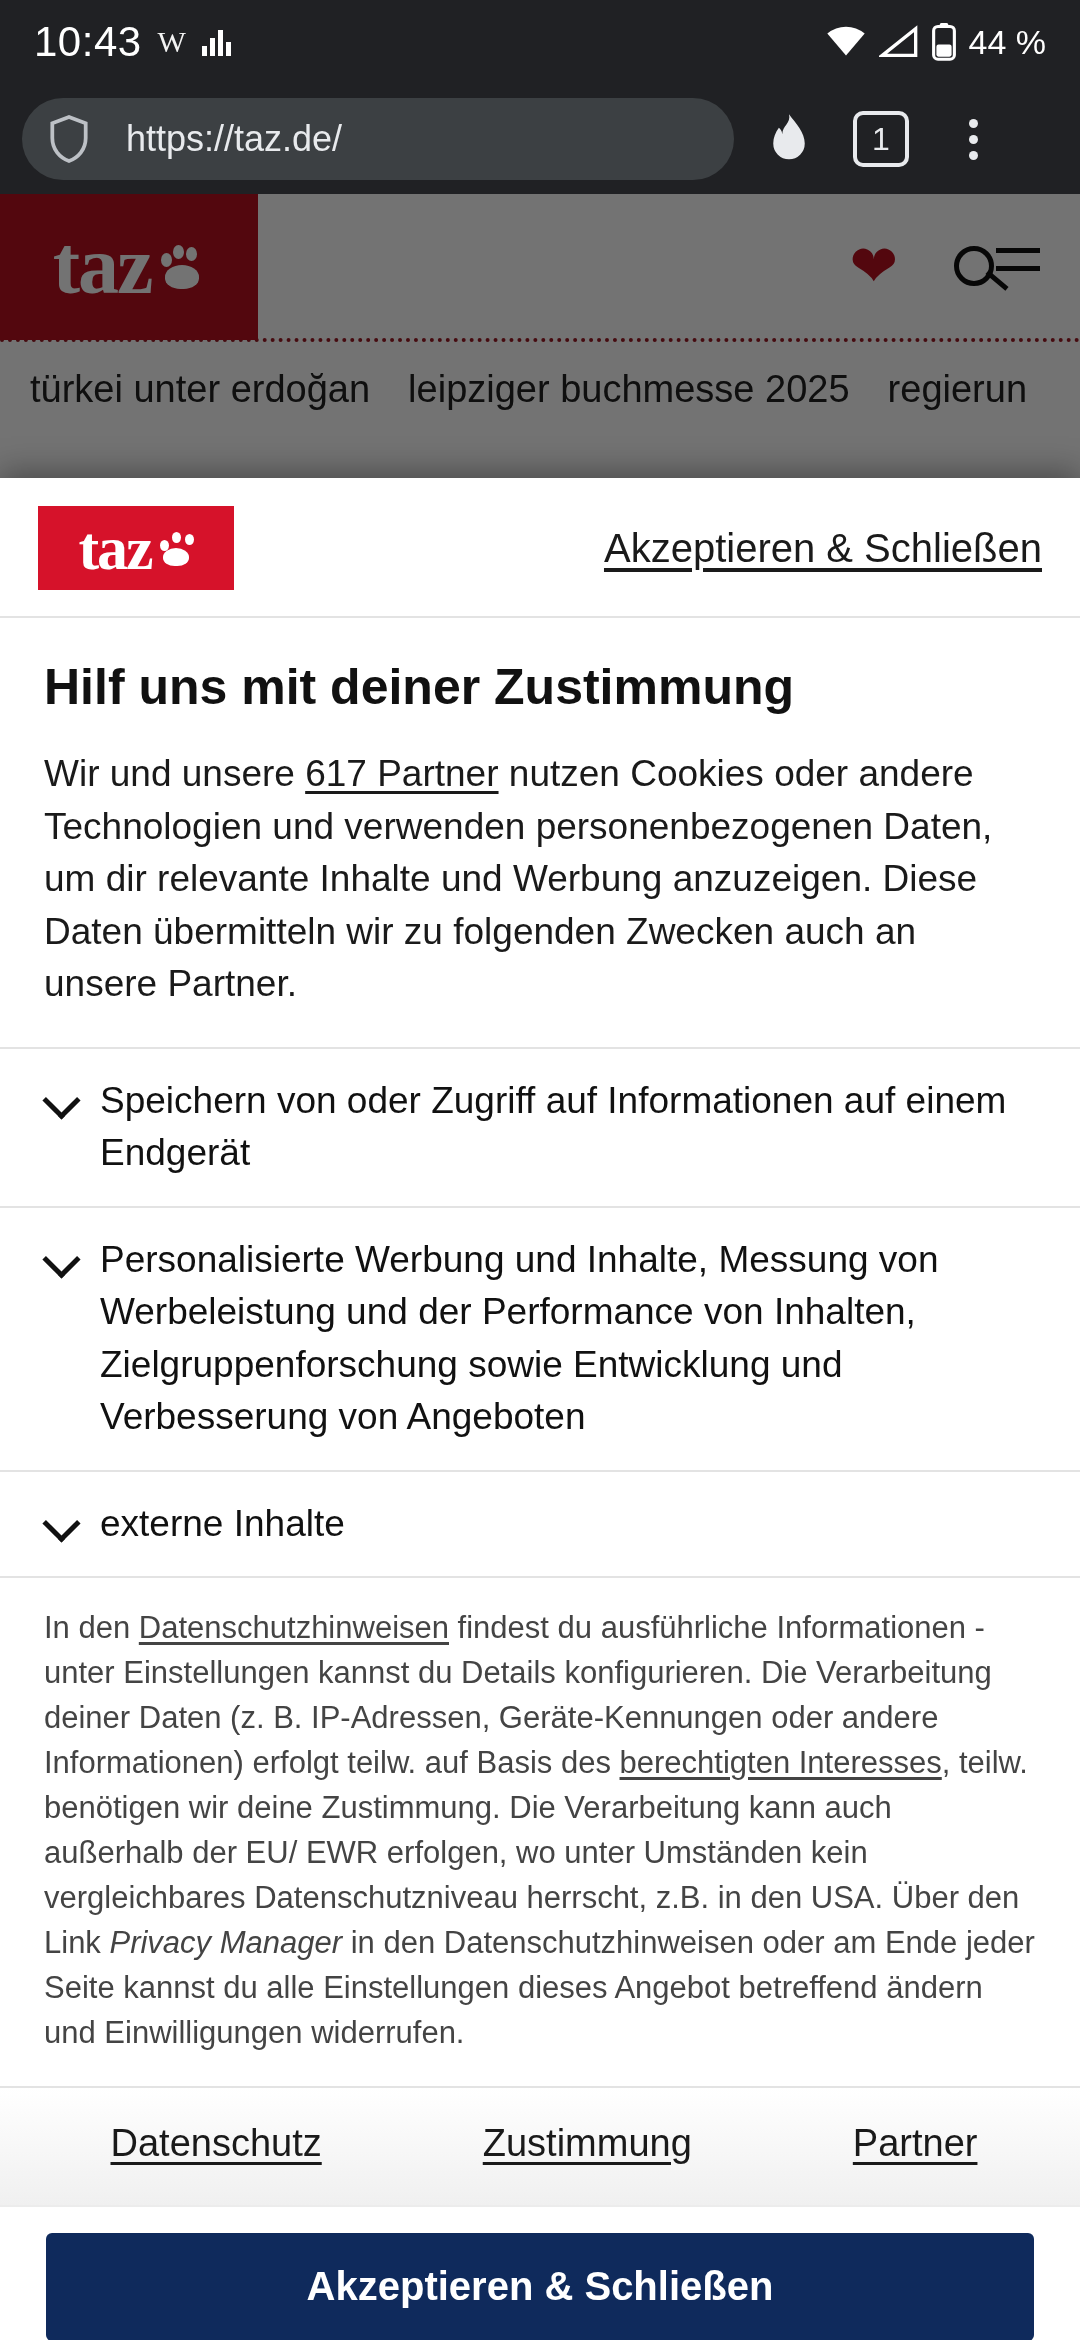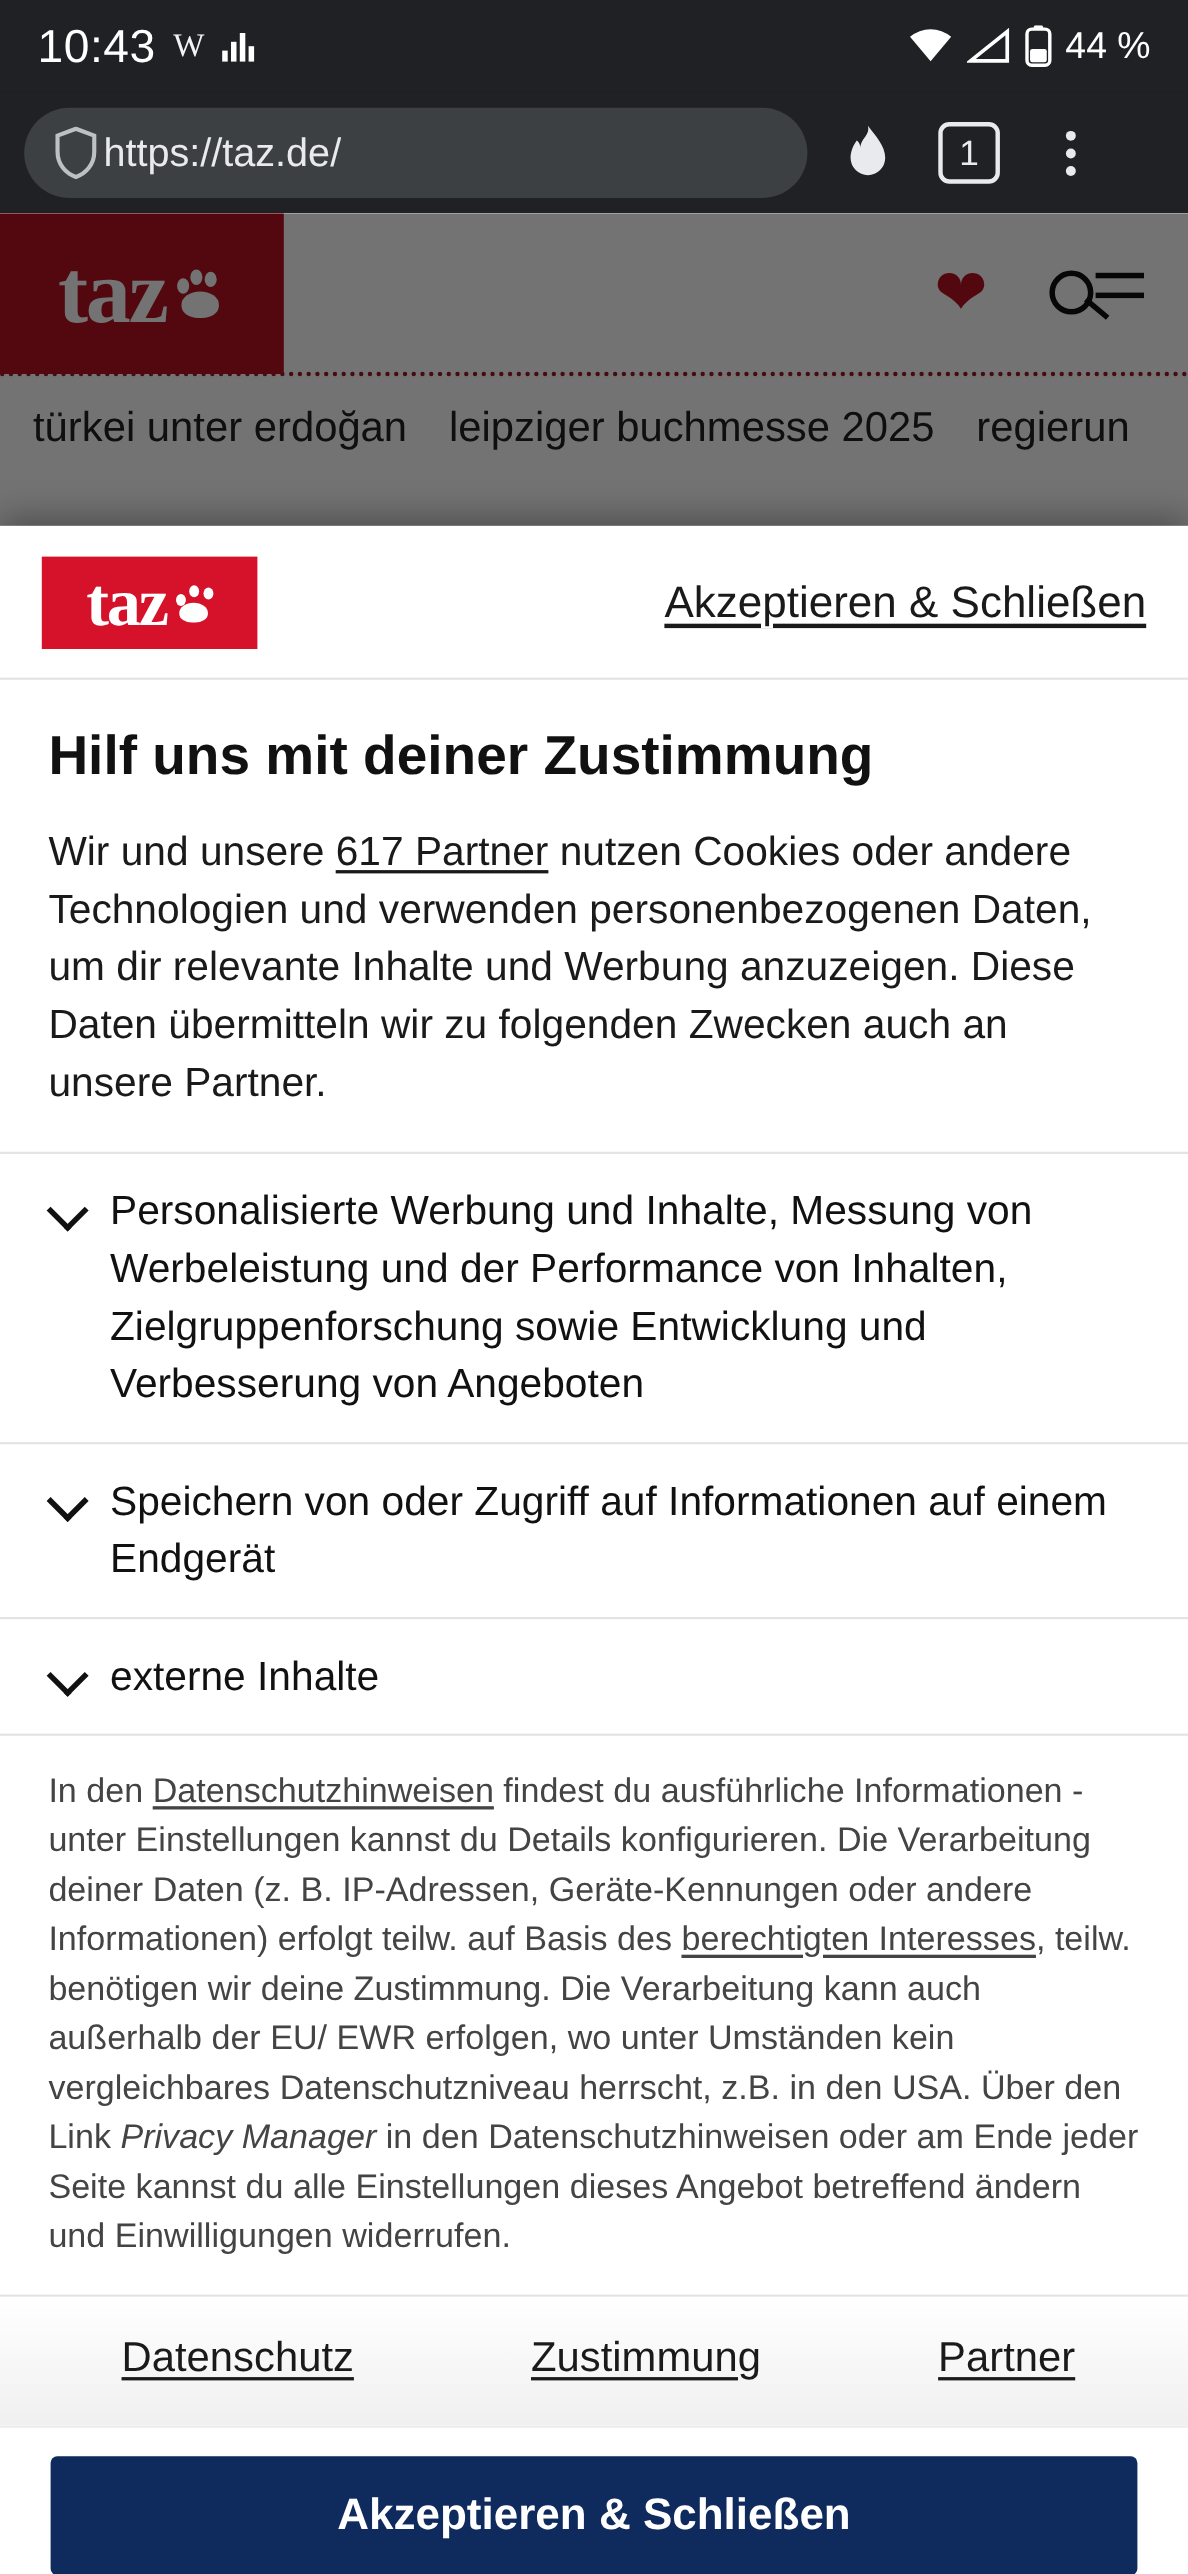--- a/index.html
+++ b/index.html
@@ -48,21 +48,21 @@
     padding: 0 22px;
     gap: 18px;
   }
   .omnibox {
     flex: 0 0 auto;
     width: 712px; height: 82px;
     background: #3c4043;
     border-radius: 41px;
     display: flex; align-items: center;
     padding: 0 26px;
-    gap: 4px;
+    gap: 36px;
   }
   .omnibox .url {
     color: #e8eaed;
     font-size: 36px;
     white-space: nowrap; overflow: hidden; text-overflow: ellipsis;
   }
   .tb-btn {
     width: 74px; height: 74px;
     display: flex; align-items: center; justify-content: center;
     color: #e8eaed;
@@ -345,25 +345,25 @@
     </div>
 
     <div class="cmp-body">
       <h1 class="cmp-title">Hilf uns mit deiner Zustimmung</h1>
       <p class="cmp-intro"><span>Wir und unsere </span><a href="#">617 Partner</a><span> nutzen Cookies oder andere Technologien und verwenden personenbezogenen Daten, um dir relevante Inhalte und Werbung anzuzeigen. Diese Daten übermitteln wir zu folgenden Zwecken auch an unsere Partner.</span></p>
     </div>
 
     <div class="purposes">
       <div class="purpose">
         <span class="chev"></span>
-        <span class="purpose-text">Personalisierte Werbung und Inhalte, Messung von Werbeleistung und der Performance von Inhalten, Zielgruppenforschung sowie Entwicklung und Verbesserung von Angeboten</span>
+        <span class="purpose-text">Speichern von oder Zugriff auf Informationen auf einem Endgerät</span>
       </div>
       <div class="purpose">
         <span class="chev"></span>
-        <span class="purpose-text">Speichern von oder Zugriff auf Informationen auf einem Endgerät</span>
+        <span class="purpose-text">Personalisierte Werbung und Inhalte, Messung von Werbeleistung und der Performance von Inhalten, Zielgruppenforschung sowie Entwicklung und Verbesserung von Angeboten</span>
       </div>
       <div class="purpose">
         <span class="chev"></span>
         <span class="purpose-text">externe Inhalte</span>
       </div>
     </div>
 
     <p class="cmp-legal"><span>In den </span><a href="#">Datenschutzhinweisen</a><span> findest du ausführliche Informationen - unter Einstellungen kannst du Details konfigurieren. Die Verarbeitung deiner Daten (z. B. IP-Adressen, Geräte-Kennungen oder andere Informationen) erfolgt teilw. auf Basis des </span><a href="#">berechtigten Interesses</a><span>, teilw. benötigen wir deine Zustimmung. Die Verarbeitung kann auch außerhalb der EU/ EWR erfolgen, wo unter Umständen kein vergleichbares Datenschutzniveau herrscht, z.B. in den USA. Über den Link </span><em>Privacy Manager</em><span> in den Datenschutzhinweisen oder am Ende jeder Seite kannst du alle Einstellungen dieses Angebot betreffend ändern und Einwilligungen widerrufen.</span></p>
 
     <div class="cmp-links">

